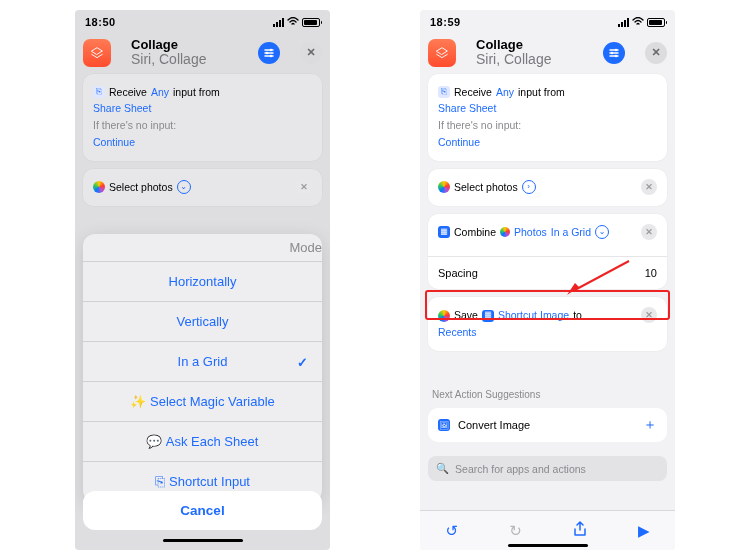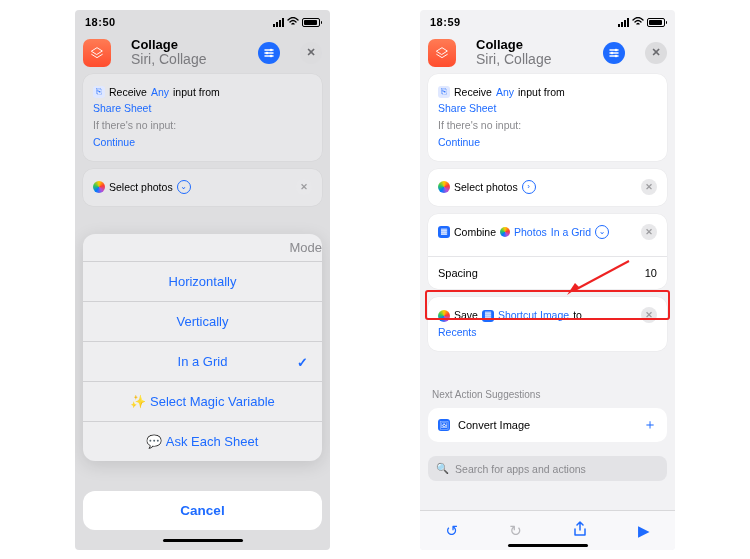--- a/index.html
+++ b/index.html
@@ -137,20 +137,21 @@
   <div class="action-sheet">
     <div class="hdr">Mode</div>
     <div class="as-item">Horizontally</div>
     <div class="as-item">Vertically</div>
     <div class="as-item">
       <span>In a Grid</span>
       <span class="check">✓</span>
     </div>
     <div class="as-item">✨ <span>Select Magic Variable</span></div>
     <div class="as-item">💬 <span>Ask Each Sheet</span></div>
+    <div class="as-item">⎘ <span>Shortcut Input</span></div>
   </div>
 
   <div class="cancel-btn">Cancel</div>
   <div class="home-ind"></div>
 </div>
 
 <div class="phone">
   <div class="status-bar">
     <span class="time">18:59</span>
     <span class="icons">

